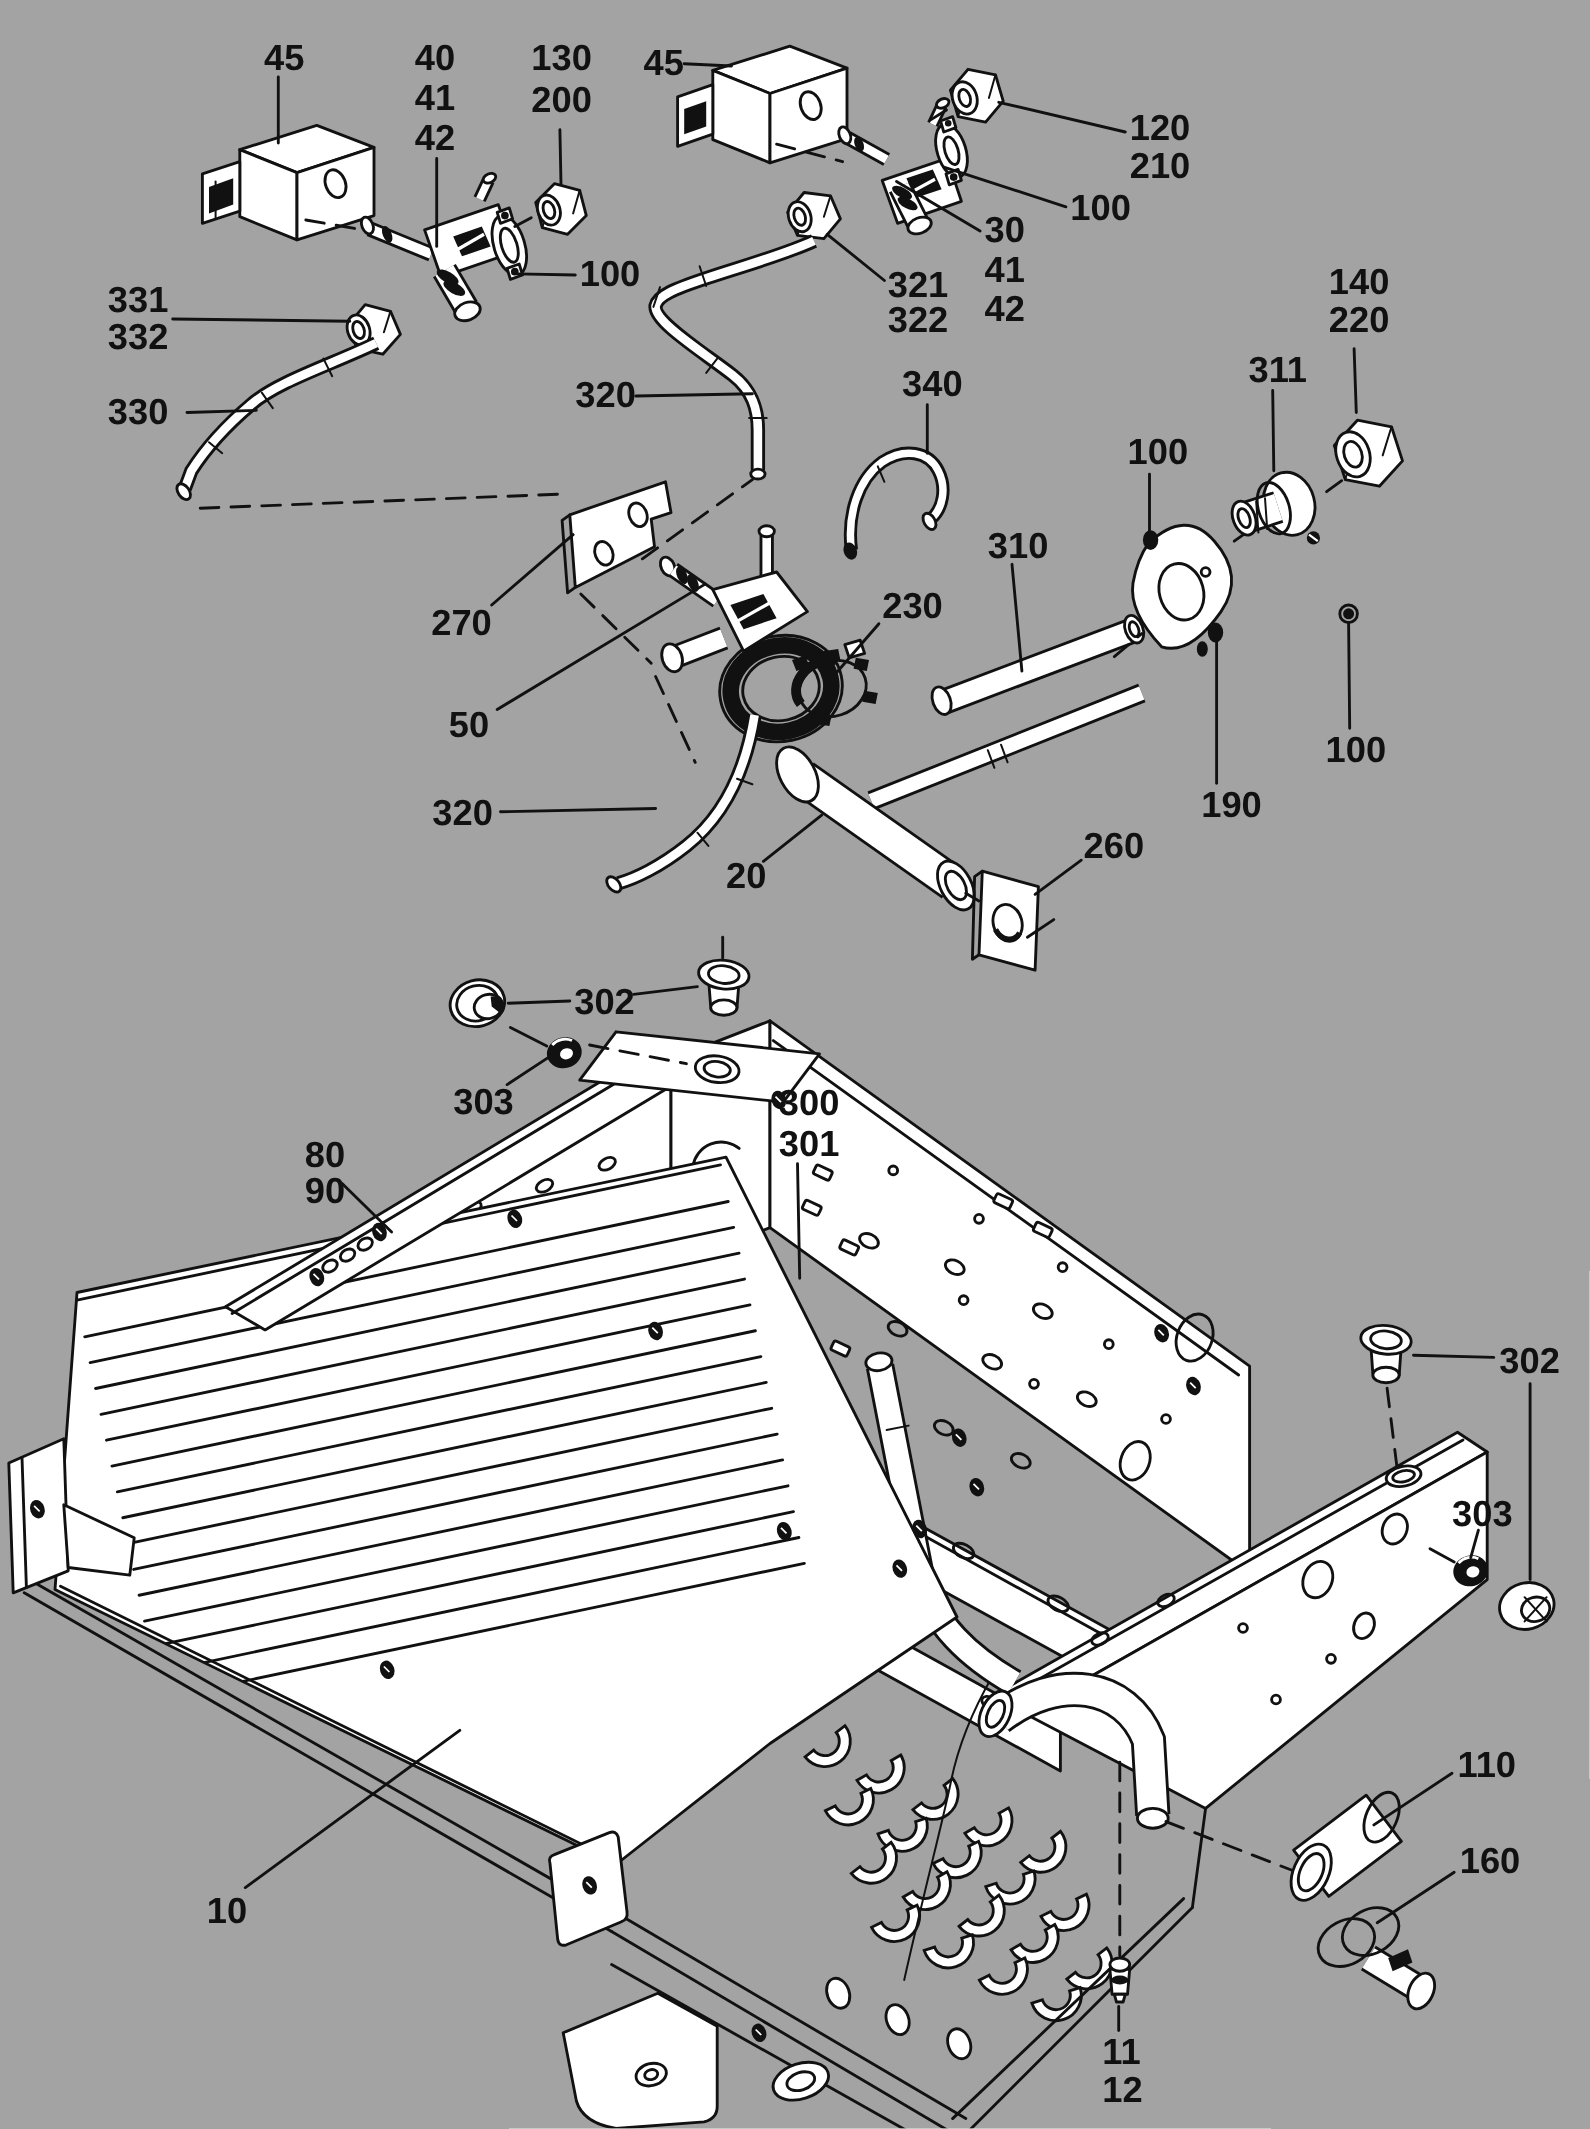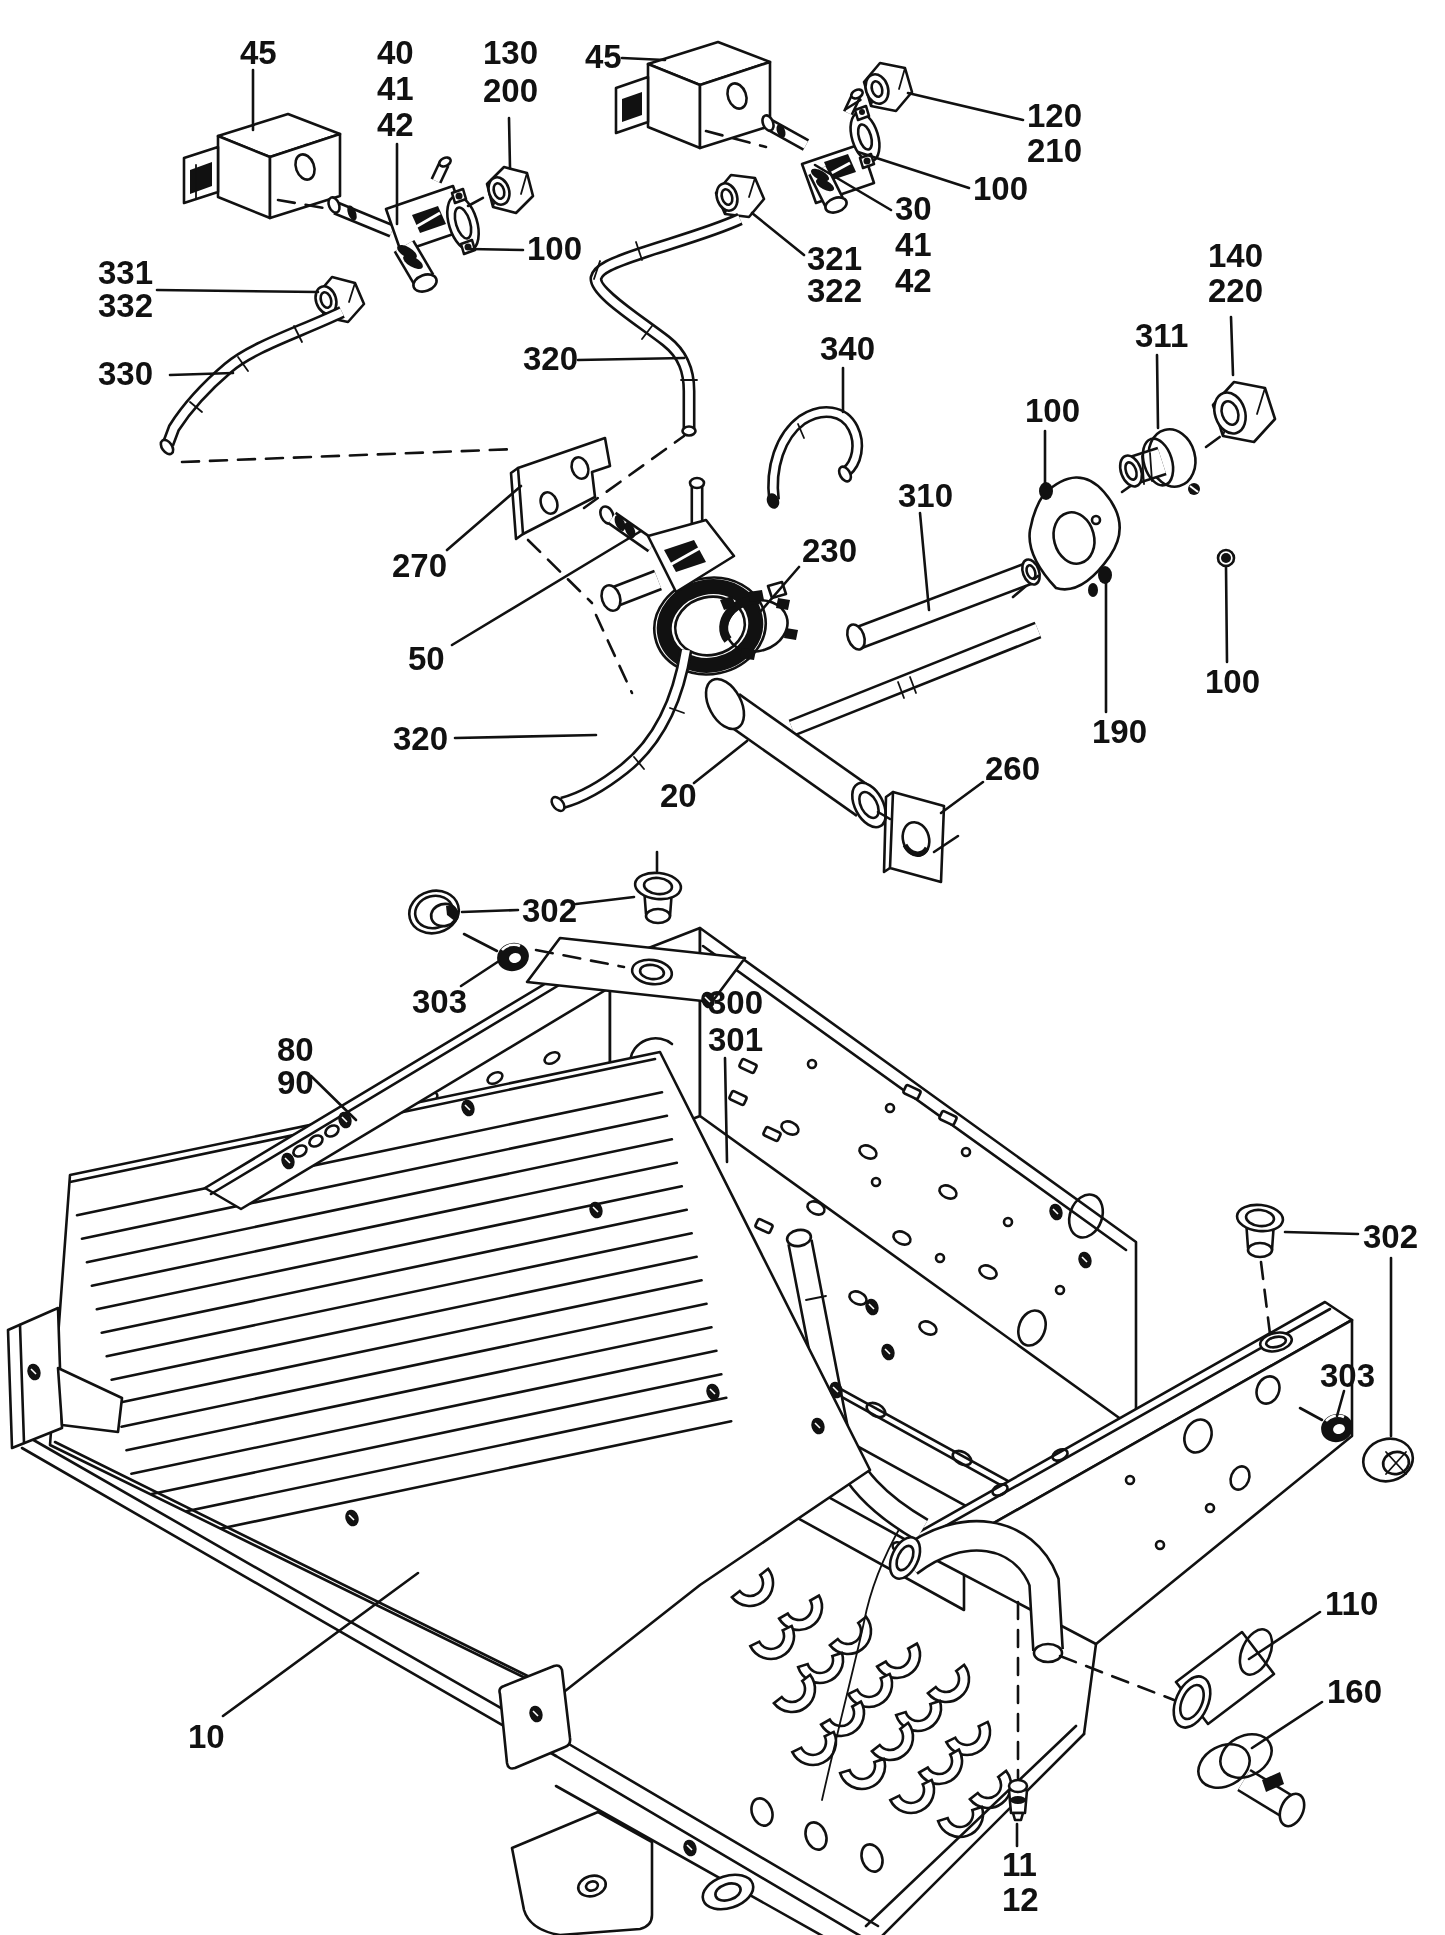--- a/index.html
+++ b/index.html
@@ -1,16 +1,16 @@
 <!DOCTYPE html>
 <html><head>
 <meta charset="utf-8">
 <style>
   html,body{margin:0;padding:0;background:#e8e8e8}
-  .stage{position:relative;width:1445px;height:1935px;background:#ffffff;overflow:hidden;
+  .stage{position:relative;width:1445px;height:1935px;background:#a3a3a3;overflow:hidden;
          font-family:"Liberation Sans",sans-serif}
   svg{position:absolute;left:0;top:0}
   .ln{fill:none;stroke:#111;stroke-width:2.6;stroke-linejoin:round;stroke-linecap:round}
   .thin{stroke-width:1.8}
   .wh{fill:#fff;stroke:#111;stroke-width:2.6;stroke-linejoin:round}
   .blk{fill:#111;stroke:none}
   .dash{stroke-dasharray:17 11}
   .tube{fill:none;stroke:#111;stroke-linecap:butt}
   .tube-i{fill:none;stroke:#fff;stroke-linecap:butt}
   .callout-text{font-family:"Liberation Sans","DejaVu Sans",sans-serif;font-weight:bold;

